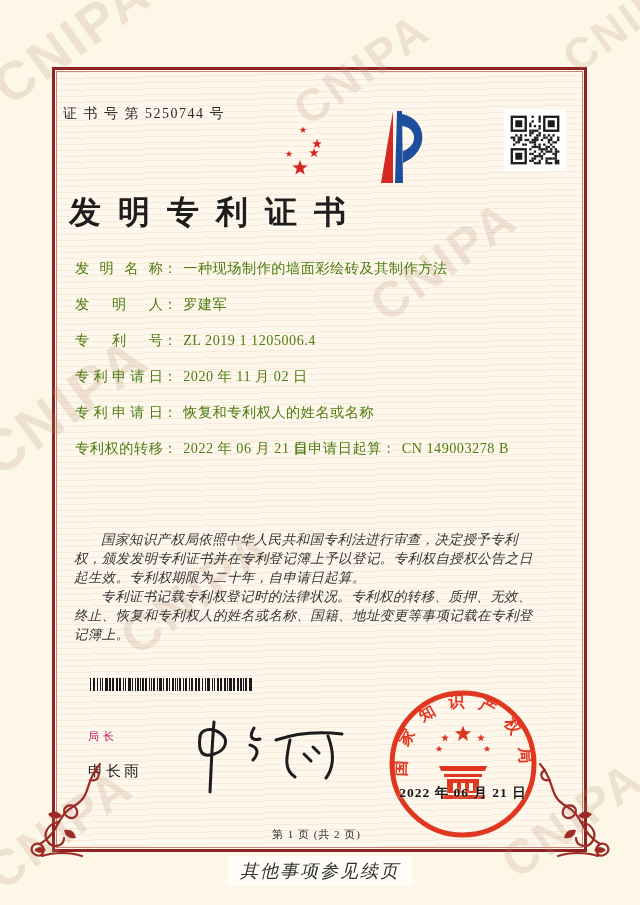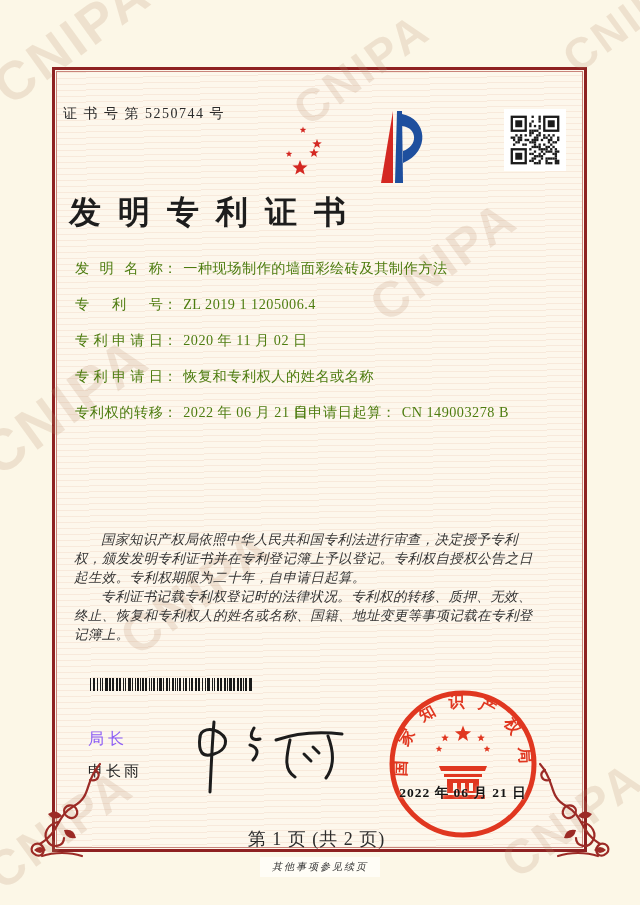--- a/index.html
+++ b/index.html
@@ -44,35 +44,35 @@
 
   
   .paras{position:absolute;z-index:3;left:74px;top:530px;width:470px;font-size:13.5px;
          font-style:italic;color:#343434;line-height:19px;letter-spacing:.4px;}
   .paras p{margin:0;text-indent:2em;}
 
   
   .barcode{position:absolute;z-index:3;left:90px;top:678px;width:164px;height:13px;}
 
   
-  .duty{position:absolute;z-index:3;left:88px;top:729px;font-size:16px;letter-spacing:4px;color:#8b5cf6;}
+  .duty{position:absolute;z-index:3;left:88px;top:729px;font-size:11px;letter-spacing:4px;color:#be185d;}
   .duty-name{position:absolute;z-index:3;left:88px;top:762px;font-size:15px;letter-spacing:3px;color:#222;}
   .signature{position:absolute;z-index:4;left:192px;top:700px;width:160px;height:98px;}
 
   
   .seal{position:absolute;z-index:4;left:387px;top:688px;width:152px;height:152px;opacity:.95;}
   .seal-date{position:absolute;z-index:5;left:388px;top:784px;width:150px;text-align:center;
              font-size:13.5px;font-weight:bold;color:#141414;letter-spacing:1px;
              text-shadow:0 0 3px rgba(255,252,240,.9);}
 
   
   .page-info{position:absolute;z-index:3;left:52px;top:827px;width:529px;text-align:center;
-             font-size:18px;color:#2c2c2c;letter-spacing:1px;}
+             font-size:11px;color:#2c2c2c;letter-spacing:1px;}
   .continuation{position:absolute;z-index:3;left:0;top:856px;width:640px;text-align:center;}
-  .continuation span{display:inline-block;background:#fffdf6;padding:3px 12px;font-size:10px;
+  .continuation span{display:inline-block;background:#fffdf6;padding:3px 12px;font-size:18px;
              font-style:italic;color:#333;letter-spacing:2px;}
 </style>
 </head>
 <body>
 
 <div id="page">
 
   <span class="wm" style="left:-18px;top:8px;font-size:54px">CNIPA</span>
   <span class="wm" style="left:284px;top:42px;font-size:46px">CNIPA</span>
   <span class="wm" style="left:554px;top:-6px;font-size:44px">CNIPA</span>
@@ -262,20 +262,23 @@
       <rect x="4" y="18" width="3" height="3" fill="#1b1b1b"></rect>
     </svg>
 
   <div class="title">发明专利证书</div>
 
   <div class="fields">
     <div class="frow">
       <span class="flabel">发明名称</span><span class="fcolon">：</span><span class="fvalue">一种现场制作的墙面彩绘砖及其制作方法</span>
     </div>
     <div class="frow">
+      <span class="flabel">发明人</span><span class="fcolon">：</span><span class="fvalue">罗建军</span>
+    </div>
+    <div class="frow">
       <span class="flabel">专利号</span><span class="fcolon">：</span><span class="fvalue">ZL 2019 1 1205006.4</span>
     </div>
     <div class="frow">
       <span class="flabel">专利申请日</span><span class="fcolon">：</span><span class="fvalue">2020 年 11 月 02 日</span>
     </div>
     <div class="frow">
       <span class="flabel">专利申请日</span><span class="fcolon">：</span><span class="fvalue">恢复和专利权人的姓名或名称</span>
     </div>
     <div class="frow">
       <span class="gpair1">

